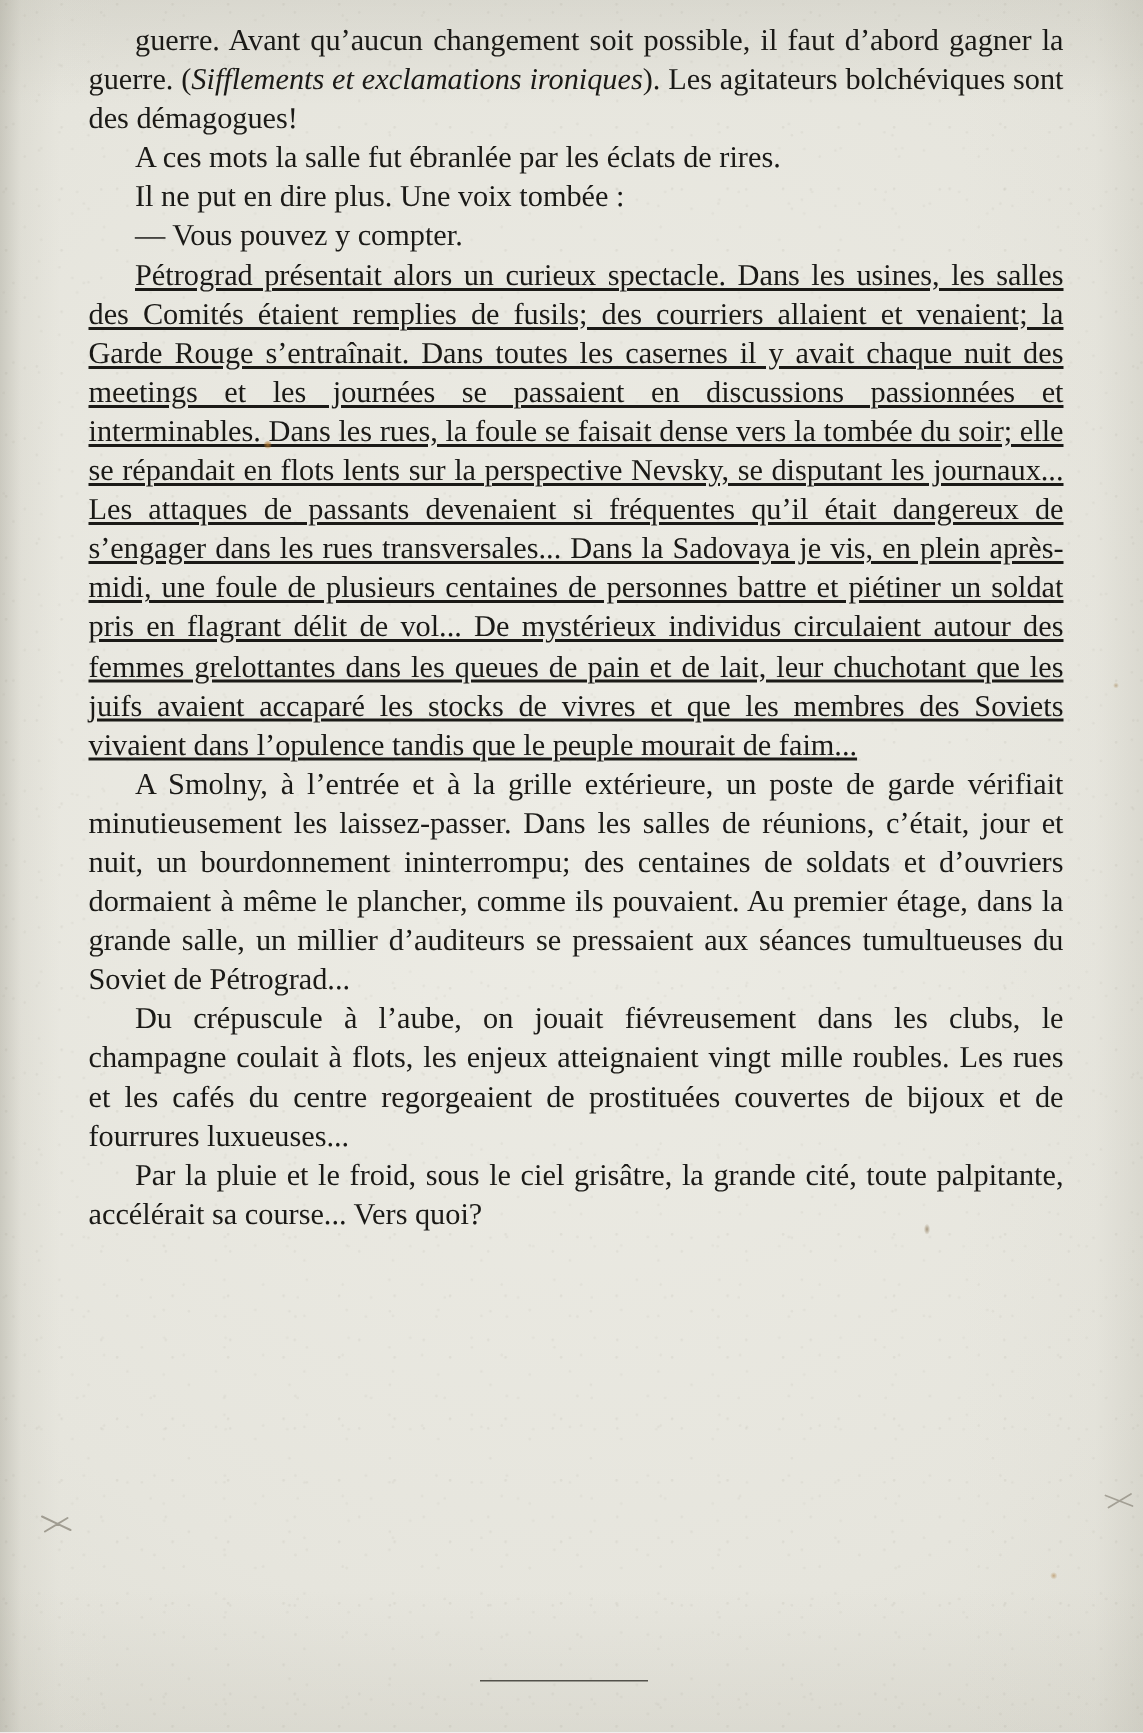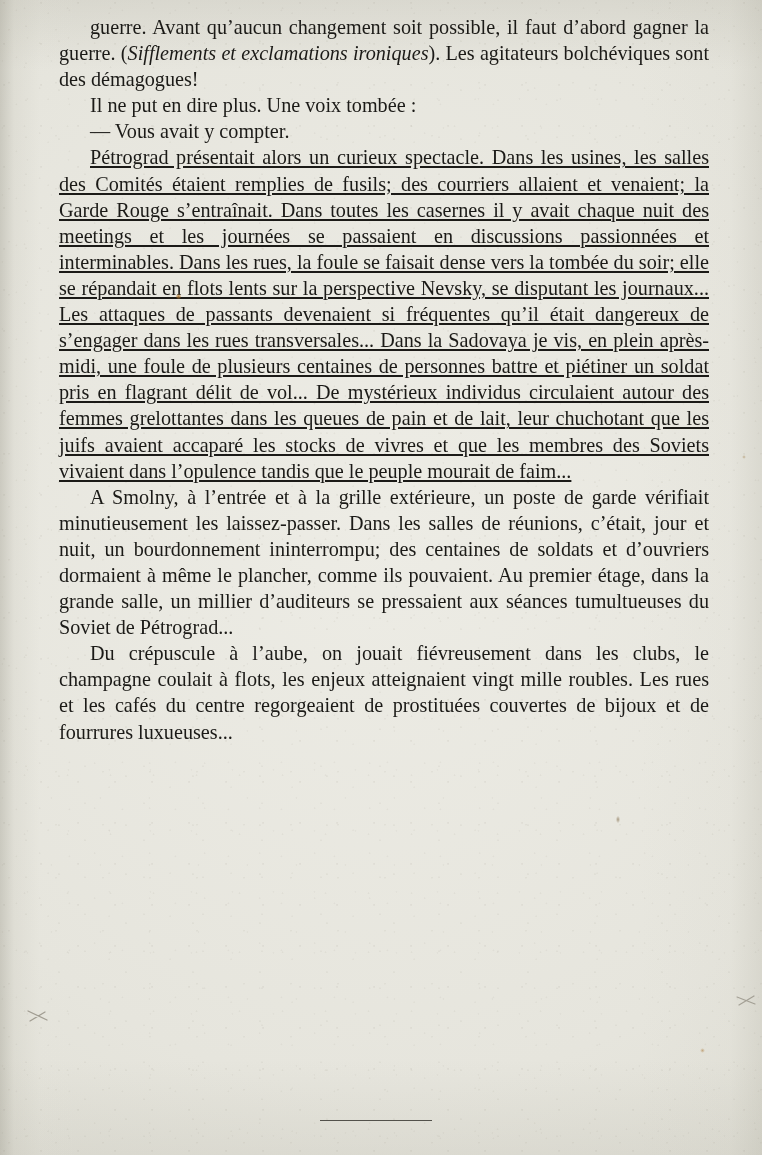--- a/index.html
+++ b/index.html
@@ -123,25 +123,27 @@
 </head>
 <body>
 
 <div id="page" style="background: #e5e5e5;">
 
   <div id="paper-base"></div>
   <div id="paper-grain"></div>
 
   <div id="text-block" style="color: rgb(27, 26, 23);">
       <p class="noindent"><span>guerre. Avant qu’aucun changement soit possible, il faut d’abord gagner la guerre. (</span><span class="it">Sifflements et exclamations ironiques</span><span>). Les agitateurs bolchéviques sont des démagogues!</span></p>
+      <p><span>A ces mots la salle fut ébranlée par les éclats de rires.</span></p>
       <p class="noindent"><span>Il ne put en dire plus. Une voix tombée :</span></p>
-      <p class="noindent"><span>— Vous avait y compter.</span></p>
+      <p class="noindent"><span>— Vous pouvez y compter.</span></p>
       <p class="gap-before"><span>Pétrograd présentait alors un curieux spectacle. Dans les usines, les salles des Comités étaient remplies de fusils; des courriers allaient et venaient; la Garde Rouge s’entraînait. Dans toutes les casernes il y avait chaque nuit des meetings et les journées se passaient en discussions passionnées et interminables. Dans les rues, la foule se faisait dense vers la tombée du soir; elle se répandait en flots lents sur la perspective Nevsky, se disputant les journaux... Les attaques de passants devenaient si fréquentes qu’il était dangereux de s’engager dans les rues transversales... Dans la Sadovaya je vis, en plein après-midi, une foule de plusieurs centaines de personnes battre et piétiner un soldat pris en flagrant délit de vol... De mystérieux individus circulaient autour des femmes grelottantes dans les queues de pain et de lait, leur chuchotant que les juifs avaient accaparé les stocks de vivres et que les membres des Soviets vivaient dans l’opulence tandis que le peuple mourait de faim...</span></p>
       <p><span>A Smolny, à l’entrée et à la grille extérieure, un poste de garde vérifiait minutieusement les laissez-passer. Dans les salles de réunions, c’était, jour et nuit, un bourdonnement ininterrompu; des centaines de soldats et d’ouvriers dormaient à même le plancher, comme ils pouvaient. Au premier étage, dans la grande salle, un millier d’auditeurs se pressaient aux séances tumultueuses du Soviet de Pétrograd...</span></p>
       <p><span>Du crépuscule à l’aube, on jouait fiévreusement dans les clubs, le champagne coulait à flots, les enjeux atteignaient vingt mille roubles. Les rues et les cafés du centre regorgeaient de prostituées couvertes de bijoux et de fourrures luxueuses...</span></p>
+      <p><span>Par la pluie et le froid, sous le ciel grisâtre, la grande cité, toute palpitante, accélérait sa course... Vers quoi?</span></p>
     </div>
 
   <div class="blemish" id="foxing-dans"></div>
   <div class="blemish" id="foxing-petro"></div>
   <div class="blemish" id="foxing-mid-right"></div>
   <div class="blemish" id="foxing-low-right"></div>
 
   <svg class="blemish" id="pencil-mark-left" viewBox="0 0 22 16">
     <path d="M1 3 L20 12 M3 13 L18 4" stroke="#6b6558" stroke-width="1.3" fill="none" stroke-linecap="round"></path>
   </svg>

